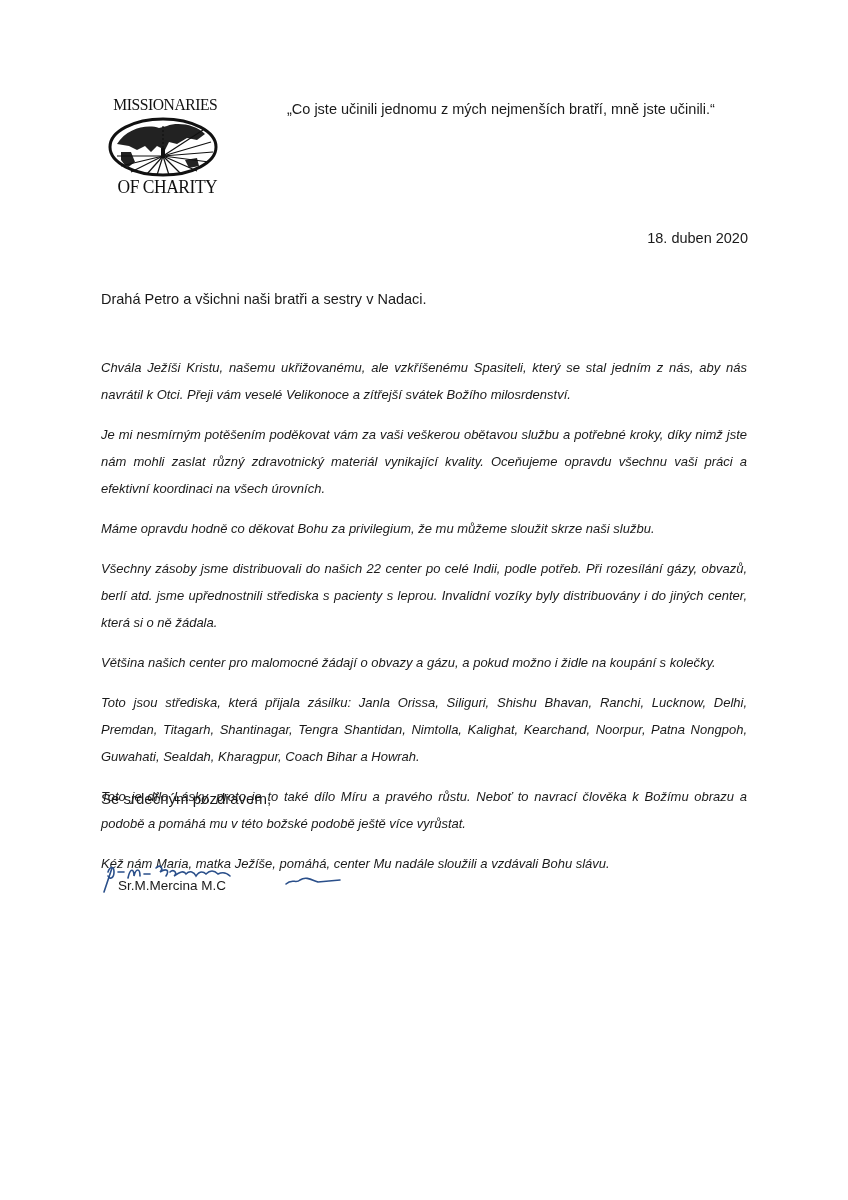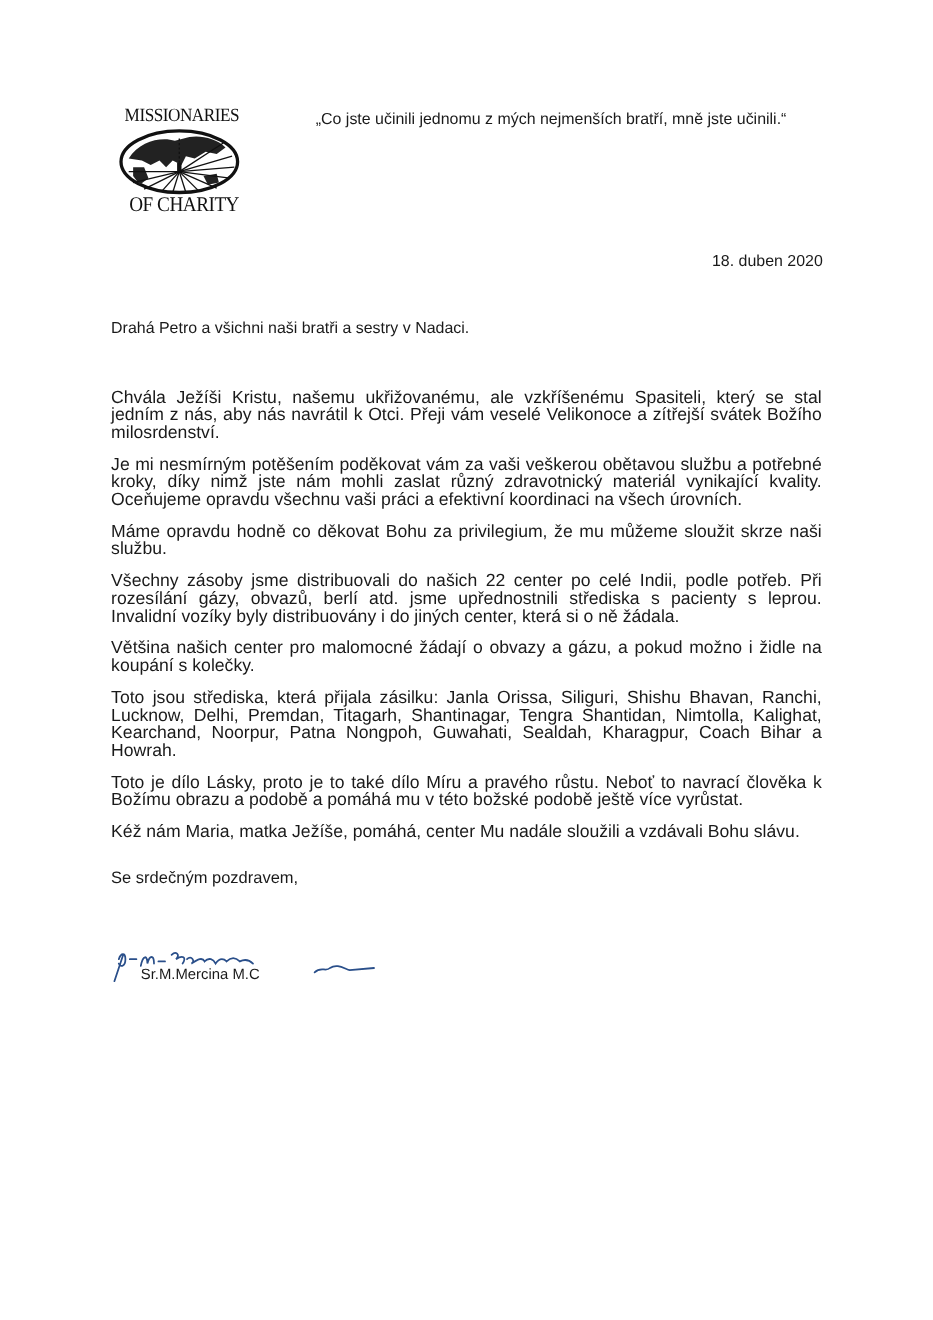--- a/index.html
+++ b/index.html
@@ -22,31 +22,31 @@
       position: absolute; left: 287px; top: 101px; font-size: 14.5px; white-space: nowrap;
     }
     .date {
       position: absolute; right: 100px; top: 230px; font-size: 14.5px; margin-left: 24px;
     }
     .salutation {
       position: absolute; left: 101px; top: 291px; font-size: 14.5px;
     }
     .body-text {
       position: absolute; left: 101px; top: 354px; width: 646px;
-      font-size: 16px; line-height: 16px;
+      font-size: 13px; line-height: 27px; font-style: italic;
     }
     .body-text p { margin: 0 0 13px 0; text-align: justify; }
     .closing {
       position: absolute; left: 101px; top: 790px; font-size: 15px;
     }
     .signature {
       position: absolute; left: 100px; top: 858px; width: 250px; height: 36px;
     }
     .sig-name {
-      position: absolute; left: 112px; top: 878px; font-size: 13.5px; padding-left: 16px;
+      position: absolute; left: 102px; top: 878px; font-size: 13.5px; padding-left: 16px;
     }
   </style>
 </head>
 <body>
 
 <div class="logo">
   <div class="logo-top">MISSIONARIES</div>
   <svg class="globe" width="112" height="62" viewBox="0 0 112 62">
     <ellipse cx="56" cy="31" rx="53" ry="28" fill="#fff" stroke="#111" stroke-width="3"></ellipse>
     <path d="M10 28 C20 12 40 8 52 12 L60 10 C70 6 88 8 98 18 L90 24 L80 22 L70 28 L62 26 L58 34 L50 30 L44 36 L38 30 L30 34 L22 30 Z" fill="#222"></path>

